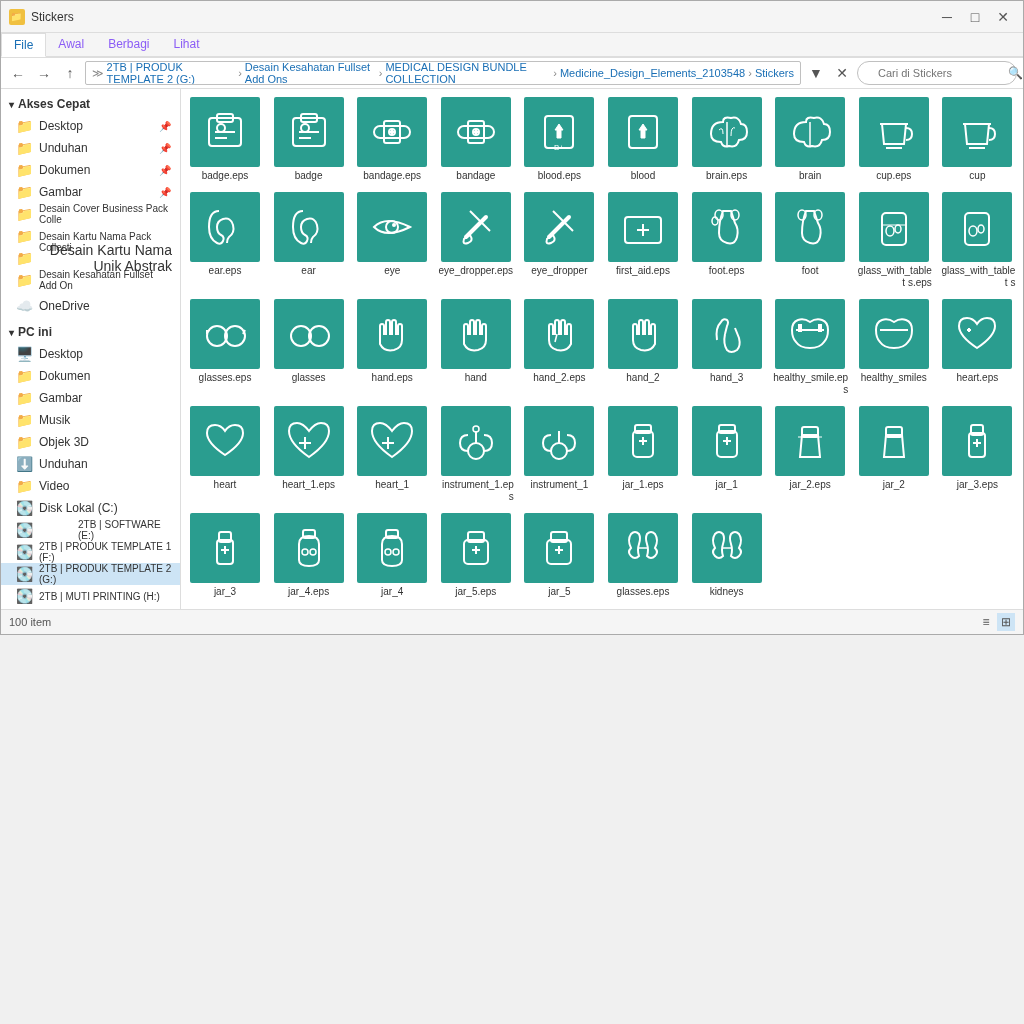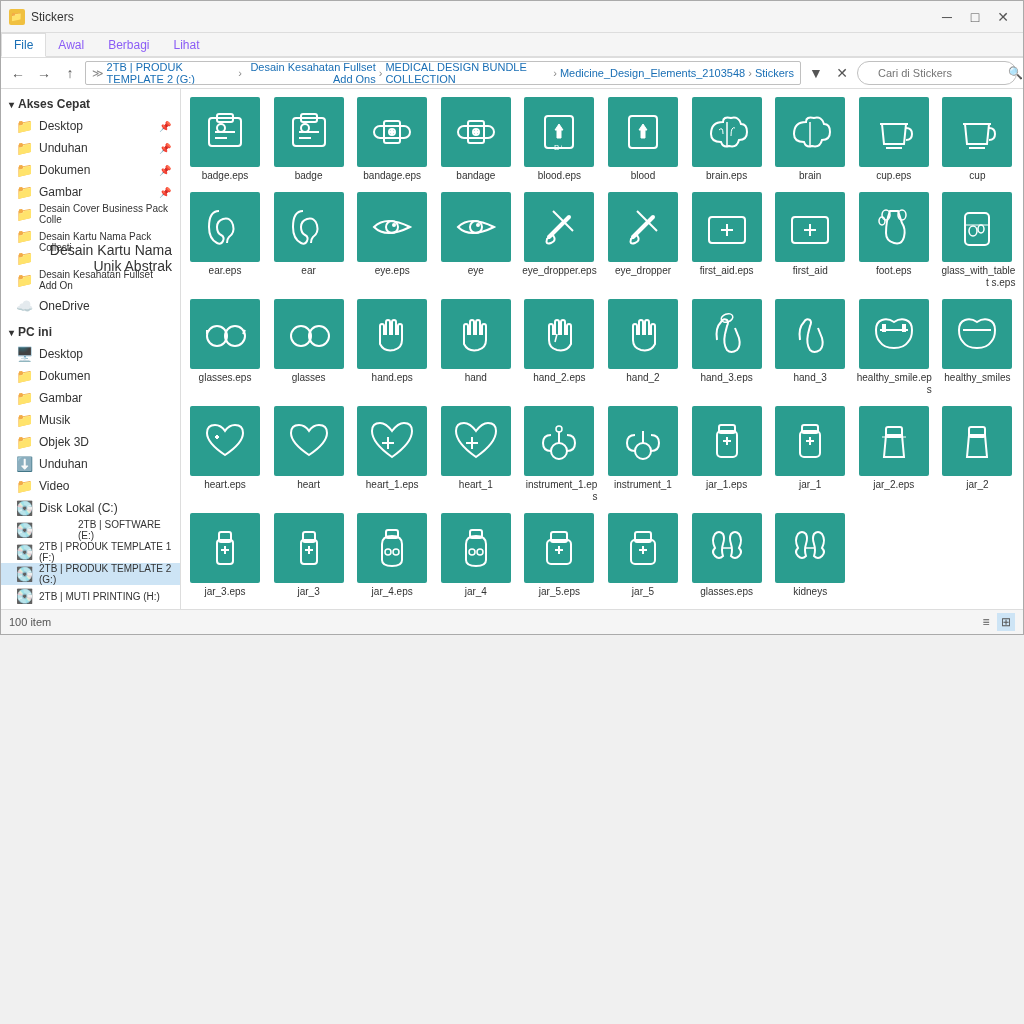--- a/index.html
+++ b/index.html
@@ -8,21 +8,21 @@
     
     .window { width: 1024px; background: #fff; border: 1px solid #aaa; box-shadow: 2px 2px 8px rgba(0,0,0,0.3); }
     .title-bar { background: #f5f5f5; border-bottom: 1px solid #ddd; display: flex; align-items: center; padding: 4px 8px; height: 32px; }
     .title-bar-icon { width: 16px; height: 16px; background: #f0c040; border-radius: 2px; margin-right: 6px; display: flex; align-items: center; justify-content: center; font-size: 10px; }
     .title-bar-text { flex: 1; font-size: 12px; color: #333; }
     .title-bar-controls { display: flex; gap: 4px; }
     .title-bar-btn { width: 24px; height: 20px; border: none; background: transparent; cursor: pointer; font-size: 14px; color: #555; display: flex; align-items: center; justify-content: center; border-radius: 3px; }
 
     
     .ribbon { background: #f5f5f5; border-bottom: 1px solid #ddd; }
-    .ribbon-tabs { display: flex; border-bottom: 1px solid #ddd; align-items: center; }
+    .ribbon-tabs { display: flex; border-bottom: 1px solid #ddd; }
     .ribbon-tab { padding: 4px 12px; font-size: 12px; cursor: pointer; color: #8b5cf6; }
     .ribbon-tab.active { background: #fff; border: 1px solid #ddd; border-bottom: 1px solid #fff; margin-bottom: -1px; color: #1a6fb5; }
 
     
     .address-bar { display: flex; align-items: center; padding: 3px 6px; border-bottom: 1px solid #ddd; background: #fff; gap: 4px; }
     .nav-btn { width: 22px; height: 22px; border: none; background: transparent; cursor: pointer; font-size: 14px; color: #555; display: flex; align-items: center; justify-content: center; border-radius: 3px; }
     .breadcrumb { flex: 1; display: flex; align-items: center; border: 1px solid #c0c0c0; border-radius: 2px; padding: 2px 6px; background: #fff; font-size: 11px; color: #1a6fb5; height: 24px; overflow: hidden; }
     .breadcrumb span { color: #333; }
     .breadcrumb .sep { color: #888; margin: 0 3px; }
     .search-box { display: flex; align-items: center; border: 1px solid #c0c0c0; border-radius: 12px; padding: 2px 20px; background: #fff; height: 24px; width: 160px; }
@@ -83,21 +83,21 @@
   </div>
 
   <div class="address-bar">
     <button class="nav-btn">←</button>
     <button class="nav-btn">→</button>
     <button class="nav-btn">↑</button>
     <div class="breadcrumb">
       <span style="color:#888;font-size:11px;">≫</span>&nbsp;
       <span style="color:#1a6fb5;">2TB | PRODUK TEMPLATE 2 (G:)</span>
       <span class="sep">›</span>
-      <span style="color:#1a6fb5;text-align:right;">Desain Kesahatan Fullset Add Ons</span>
+      <span style="color:#1a6fb5;">Desain Kesahatan Fullset Add Ons</span>
       <span class="sep">›</span>
       <span style="color:#1a6fb5;">MEDICAL DESIGN BUNDLE COLLECTION</span>
       <span class="sep">›</span>
       <span style="color:#1a6fb5;">Medicine_Design_Elements_2103548</span>
       <span class="sep">›</span>
       <span style="color:#1a6fb5;">Stickers</span>
     </div>
     <button class="nav-btn">▼</button>
     <button class="nav-btn">✕</button>
     <div class="search-box">
@@ -342,30 +342,20 @@
             <div class="file-name">ear</div>
           </div>
           <div class="file-item">
             <div class="file-thumb">
               <svg viewBox="0 0 52 52" xmlns="http://www.w3.org/2000/svg">
                 <path d="M8 26 Q20 14 44 26 Q20 38 8 26Z" stroke="#fff" stroke-width="2" fill="none"></path>
                 <circle cx="26" cy="26" r="6" stroke="#fff" stroke-width="2" fill="none"></circle>
                 <circle cx="28" cy="24" r="2" fill="#fff"></circle>
               </svg>
             </div>
-            <div class="file-name">eye.eps</div>
-          </div>
-          <div class="file-item">
-            <div class="file-thumb">
-              <svg viewBox="0 0 52 52" xmlns="http://www.w3.org/2000/svg">
-                <path d="M8 26 Q20 14 44 26 Q20 38 8 26Z" stroke="#fff" stroke-width="2" fill="none"></path>
-                <circle cx="26" cy="26" r="6" stroke="#fff" stroke-width="2" fill="none"></circle>
-                <circle cx="28" cy="24" r="2" fill="#fff"></circle>
-              </svg>
-            </div>
             <div class="file-name">eye</div>
           </div>
           <div class="file-item">
             <div class="file-thumb">
               <svg viewBox="0 0 52 52" xmlns="http://www.w3.org/2000/svg">
                 <line x1="20" y1="10" x2="40" y2="30" stroke="#fff" stroke-width="2"></line>
                 <path d="M14 38 Q12 44 18 42 Q24 40 20 34 Z" stroke="#fff" stroke-width="2" fill="none"></path>
                 <line x1="16" y1="36" x2="36" y2="16" stroke="#fff" stroke-width="4" stroke-linecap="round"></line>
               </svg>
             </div>
@@ -383,53 +373,64 @@
           </div>
           <div class="file-item">
             <div class="file-thumb">
               <svg viewBox="0 0 52 52" xmlns="http://www.w3.org/2000/svg">
                 <rect x="8" y="16" width="36" height="26" rx="3" stroke="#fff" stroke-width="2" fill="none"></rect>
                 <rect x="20" y="28" width="12" height="2" fill="#fff"></rect>
                 <rect x="25" y="23" width="2" height="12" fill="#fff"></rect>
               </svg>
             </div>
             <div class="file-name">first_aid.eps</div>
-          </div>
-          <div class="file-item">
-            <div class="file-thumb">
-              <svg viewBox="0 0 52 52" xmlns="http://www.w3.org/2000/svg">
-                <rect x="8" y="16" width="36" height="26" rx="3" stroke="#fff" stroke-width="2" fill="none"></rect>
-                <rect x="20" y="28" width="12" height="2" fill="#fff"></rect>
-                <rect x="25" y="23" width="2" height="12" fill="#fff"></rect>
-              </svg>
-            </div>
-            <div class="file-name">first_aid</div>
           </div>
           <div class="file-item">
             <div class="file-thumb">
               <svg viewBox="0 0 52 52" xmlns="http://www.w3.org/2000/svg">
                 <path d="M22 10 Q18 20 18 32 Q18 40 26 42 Q34 44 36 36 Q38 28 34 22 Q32 16 30 10 Z" stroke="#fff" stroke-width="2" fill="none"></path>
                 <ellipse cx="18" cy="14" rx="4" ry="5" stroke="#fff" stroke-width="1.5" fill="none"></ellipse>
                 <ellipse cx="14" cy="20" rx="3" ry="4" stroke="#fff" stroke-width="1.5" fill="none"></ellipse>
                 <ellipse cx="34" cy="14" rx="4" ry="5" stroke="#fff" stroke-width="1.5" fill="none"></ellipse>
               </svg>
             </div>
             <div class="file-name">foot.eps</div>
           </div>
           <div class="file-item">
             <div class="file-thumb">
               <svg viewBox="0 0 52 52" xmlns="http://www.w3.org/2000/svg">
+                <path d="M22 10 Q18 20 18 32 Q18 40 26 42 Q34 44 36 36 Q38 28 34 22 Q32 16 30 10 Z" stroke="#fff" stroke-width="2" fill="none"></path>
+                <ellipse cx="18" cy="14" rx="4" ry="5" stroke="#fff" stroke-width="1.5" fill="none"></ellipse>
+                <ellipse cx="34" cy="14" rx="4" ry="5" stroke="#fff" stroke-width="1.5" fill="none"></ellipse>
+              </svg>
+            </div>
+            <div class="file-name">foot</div>
+          </div>
+          <div class="file-item">
+            <div class="file-thumb">
+              <svg viewBox="0 0 52 52" xmlns="http://www.w3.org/2000/svg">
                 <rect x="14" y="12" width="24" height="32" rx="4" stroke="#fff" stroke-width="2" fill="none"></rect>
                 <ellipse cx="22" cy="30" rx="4" ry="5" stroke="#fff" stroke-width="1.5" fill="none"></ellipse>
                 <ellipse cx="30" cy="28" rx="3" ry="4" stroke="#fff" stroke-width="1.5" fill="none"></ellipse>
                 <line x1="14" y1="24" x2="38" y2="24" stroke="#fff" stroke-width="1"></line>
               </svg>
             </div>
             <div class="file-name">glass_with_tablet
 s.eps</div>
+          </div>
+          <div class="file-item">
+            <div class="file-thumb">
+              <svg viewBox="0 0 52 52" xmlns="http://www.w3.org/2000/svg">
+                <rect x="14" y="12" width="24" height="32" rx="4" stroke="#fff" stroke-width="2" fill="none"></rect>
+                <ellipse cx="22" cy="30" rx="4" ry="5" stroke="#fff" stroke-width="1.5" fill="none"></ellipse>
+                <ellipse cx="30" cy="28" rx="3" ry="4" stroke="#fff" stroke-width="1.5" fill="none"></ellipse>
+              </svg>
+            </div>
+            <div class="file-name">glass_with_tablet
+s</div>
           </div>
           <div class="file-item">
             <div class="file-thumb">
               <svg viewBox="0 0 52 52" xmlns="http://www.w3.org/2000/svg">
                 <circle cx="18" cy="28" r="10" stroke="#fff" stroke-width="2" fill="none"></circle>
                 <circle cx="36" cy="28" r="10" stroke="#fff" stroke-width="2" fill="none"></circle>
                 <line x1="28" y1="28" x2="26" y2="28" stroke="#fff" stroke-width="2"></line>
                 <line x1="8" y1="26" x2="8" y2="22" stroke="#fff" stroke-width="2"></line>
                 <line x1="44" y1="26" x2="46" y2="22" stroke="#fff" stroke-width="2"></line>
               </svg>
@@ -471,30 +472,20 @@
             </div>
             <div class="file-name">hand_2.eps</div>
           </div>
           <div class="file-item">
             <div class="file-thumb">
               <svg viewBox="0 0 52 52" xmlns="http://www.w3.org/2000/svg">
                 <path d="M38 30 L38 18 Q38 16 36 16 Q34 16 34 18 L34 26 L32 26 L32 14 Q32 12 30 12 Q28 12 28 14 L28 26 L26 26 L26 14 Q26 12 24 12 Q22 12 22 14 L22 26 L20 26 L20 18 Q20 16 18 16 Q16 16 16 18 L16 32 Q16 40 24 42 Q34 44 38 36 Z" stroke="#fff" stroke-width="2" fill="none"></path>
               </svg>
             </div>
             <div class="file-name">hand_2</div>
-          </div>
-          <div class="file-item">
-            <div class="file-thumb">
-              <svg viewBox="0 0 52 52" xmlns="http://www.w3.org/2000/svg">
-                <path d="M16 32 Q14 20 20 14 Q22 10 26 12 Q28 14 26 18 L24 26" stroke="#fff" stroke-width="2" fill="none"></path>
-                <path d="M24 26 Q22 36 26 42 Q30 46 36 42 Q40 38 38 30 L34 20" stroke="#fff" stroke-width="2" fill="none"></path>
-                <ellipse cx="26" cy="10" rx="6" ry="4" stroke="#fff" stroke-width="1.5" fill="none" transform="rotate(-20 26 10)"></ellipse>
-              </svg>
-            </div>
-            <div class="file-name">hand_3.eps</div>
           </div>
           <div class="file-item">
             <div class="file-thumb">
               <svg viewBox="0 0 52 52" xmlns="http://www.w3.org/2000/svg">
                 <path d="M16 32 Q14 20 20 14 Q22 10 26 12 Q28 14 26 18 L24 26" stroke="#fff" stroke-width="2" fill="none"></path>
                 <path d="M24 26 Q22 36 26 42 Q30 46 36 42 Q40 38 38 30 L34 20" stroke="#fff" stroke-width="2" fill="none"></path>
               </svg>
             </div>
             <div class="file-name">hand_3</div>
           </div>

